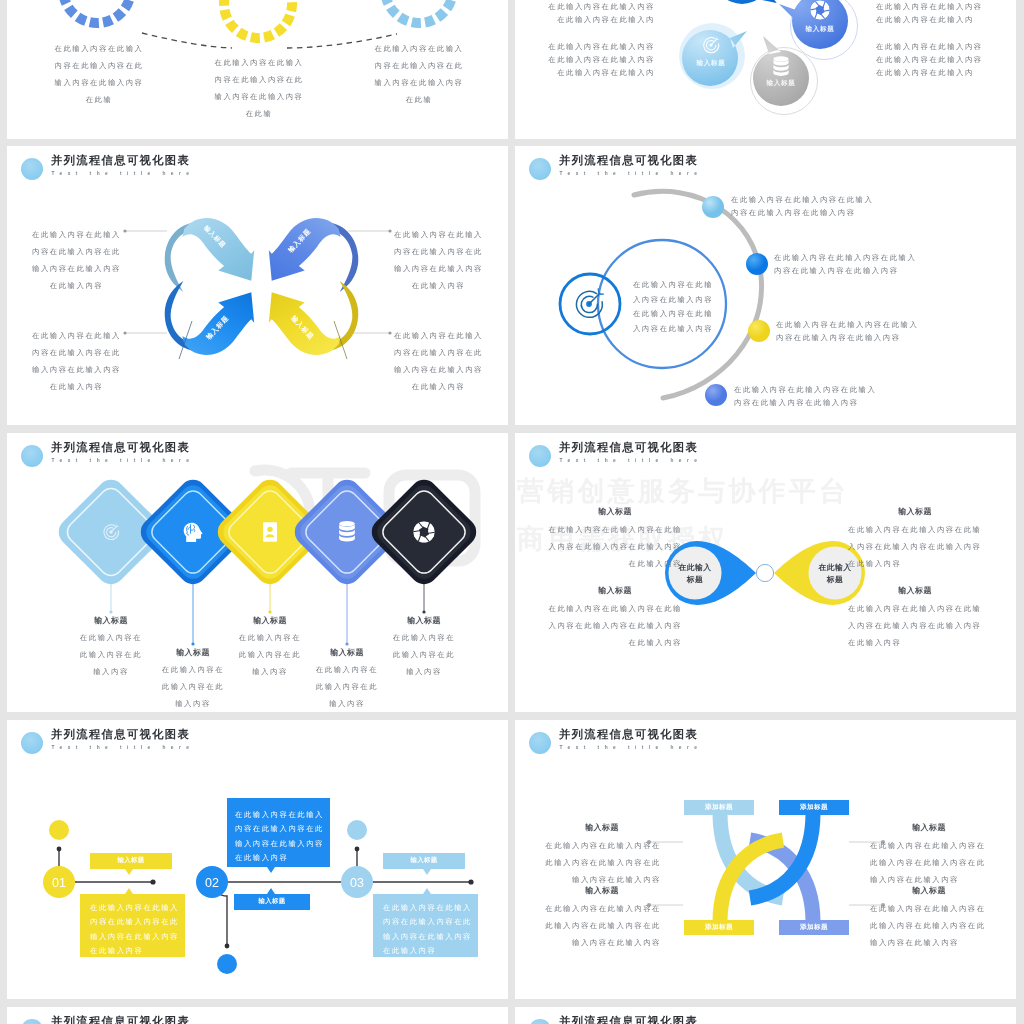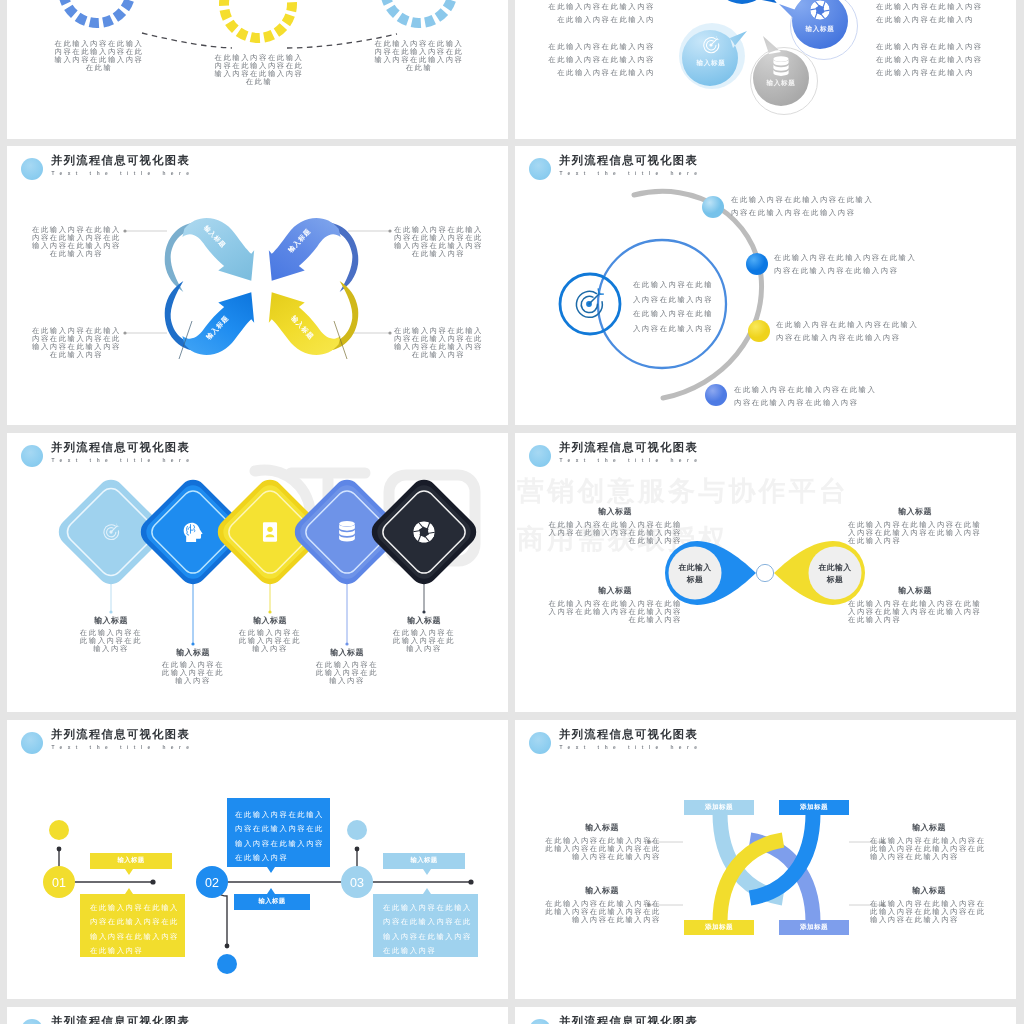--- a/index.html
+++ b/index.html
@@ -10,21 +10,21 @@
 .slide{position:absolute;width:501px;height:279px;background:#fff;overflow:hidden;}
 .shadow{position:absolute;left:0;top:0;width:501px;height:279px;
  box-shadow:0 2px 2px 0 rgba(0,0,0,0.30), 0 4px 5px 0 rgba(0,0,0,0.10);pointer-events:none;}
 .hdr{position:absolute;left:13px;top:5px;}
 .hdr .dot{position:absolute;left:1px;top:7px;width:22px;height:22px;border-radius:50%;
  background:radial-gradient(circle at 42% 34%, #a6d8f3 0%, #8ecef0 58%, #7ec5ea 100%);}
 .hdr .t1{position:absolute;left:31px;top:1px;font-size:11.3px;font-weight:bold;color:#2f3338;
  letter-spacing:1.35px;white-space:nowrap;line-height:17px;}
 .hdr .t2{position:absolute;left:31.5px;top:20px;font-size:4.8px;font-weight:bold;color:#7e838a;
  letter-spacing:5.45px;white-space:nowrap;}
-.tx{position:absolute;font-size:7.3px;line-height:8px;color:#74797f;letter-spacing:1.6px;}
+.tx{position:absolute;font-size:7.3px;line-height:17px;color:#74797f;letter-spacing:1.6px;}
 .ttl{position:absolute;font-size:8px;font-weight:bold;color:#4f545b;letter-spacing:0.4px;white-space:nowrap;}
 .wm{position:absolute;pointer-events:none;}
 .slide > svg{display:block;overflow:visible;position:absolute;left:0;top:0;}
 svg{display:block;overflow:visible;}
 </style>
 </head>
 <body>
 
 <div class="deck">
 

